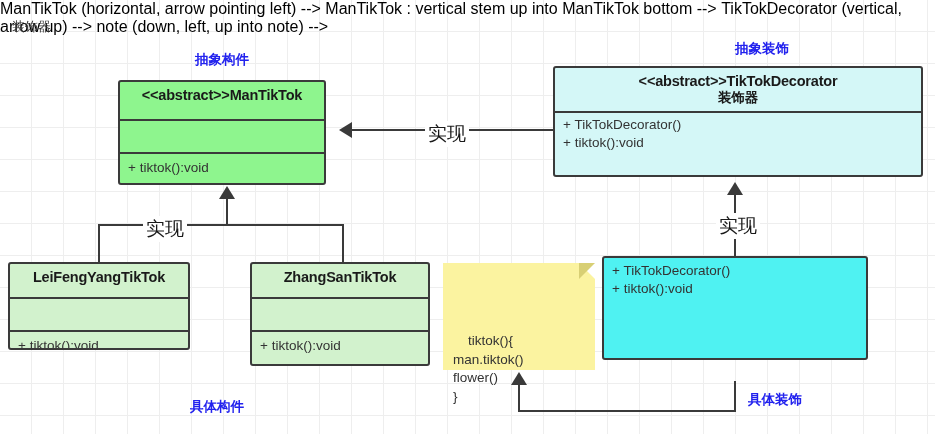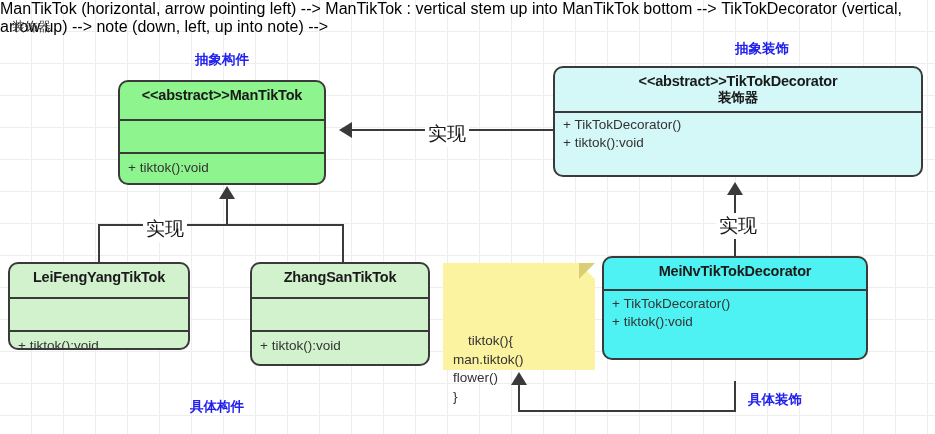--- a/index.html
+++ b/index.html
@@ -19,21 +19,21 @@
     background-position: -1px -1px;
     overflow: hidden;
     font-family: "Liberation Sans", "DejaVu Sans", sans-serif;
   }
 
   
   .uml-box {
     position: absolute;
     box-sizing: border-box;
     border: 2px solid #3a3a3a;
-    border-radius: 10px;
+    border-radius: 3px;
     overflow: hidden;
   }
   .uml-box .sec {
     box-sizing: border-box;
     width: 100%;
   }
   .uml-box .sec + .sec {
     border-top: 2px solid #3a3a3a;
   }
   .sec.title {
@@ -237,20 +237,19 @@
   <div class="uml-box fill-green-soft" style="left:250px; top:262px; width:180px; height:104px;">
     <div class="sec title" style="height:33px;">ZhangSanTikTok</div>
     <div class="sec fields empty" style="height:33px;"></div>
     <div class="sec methods" style="height:34px;">
       <div class="row">+ tiktok():void</div>
     </div>
   </div>
 
   
   <div class="uml-box fill-cyan-bright" style="left:602px; top:256px; width:266px; height:104px;">
-    <div class="sec title" style="height:31px;">MeiNvTikTokDecorator</div>
     <div class="sec methods" style="height:38px; padding-top:4px;">
       <div class="row">+ TikTokDecorator()</div>
       <div class="row">+ tiktok():void</div>
     </div>
   </div>
 
 </div>
 
 </body></html>

